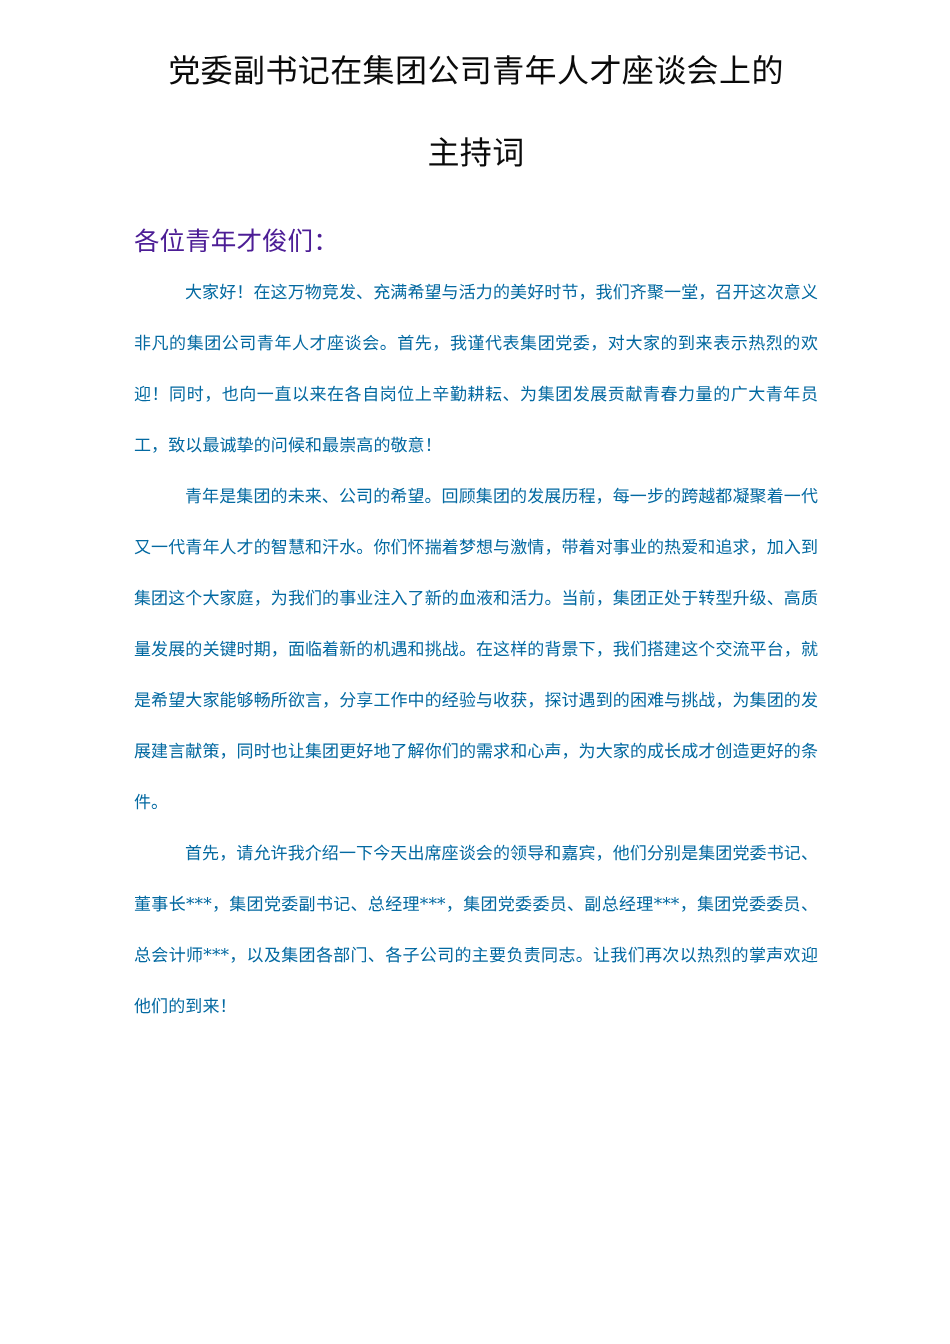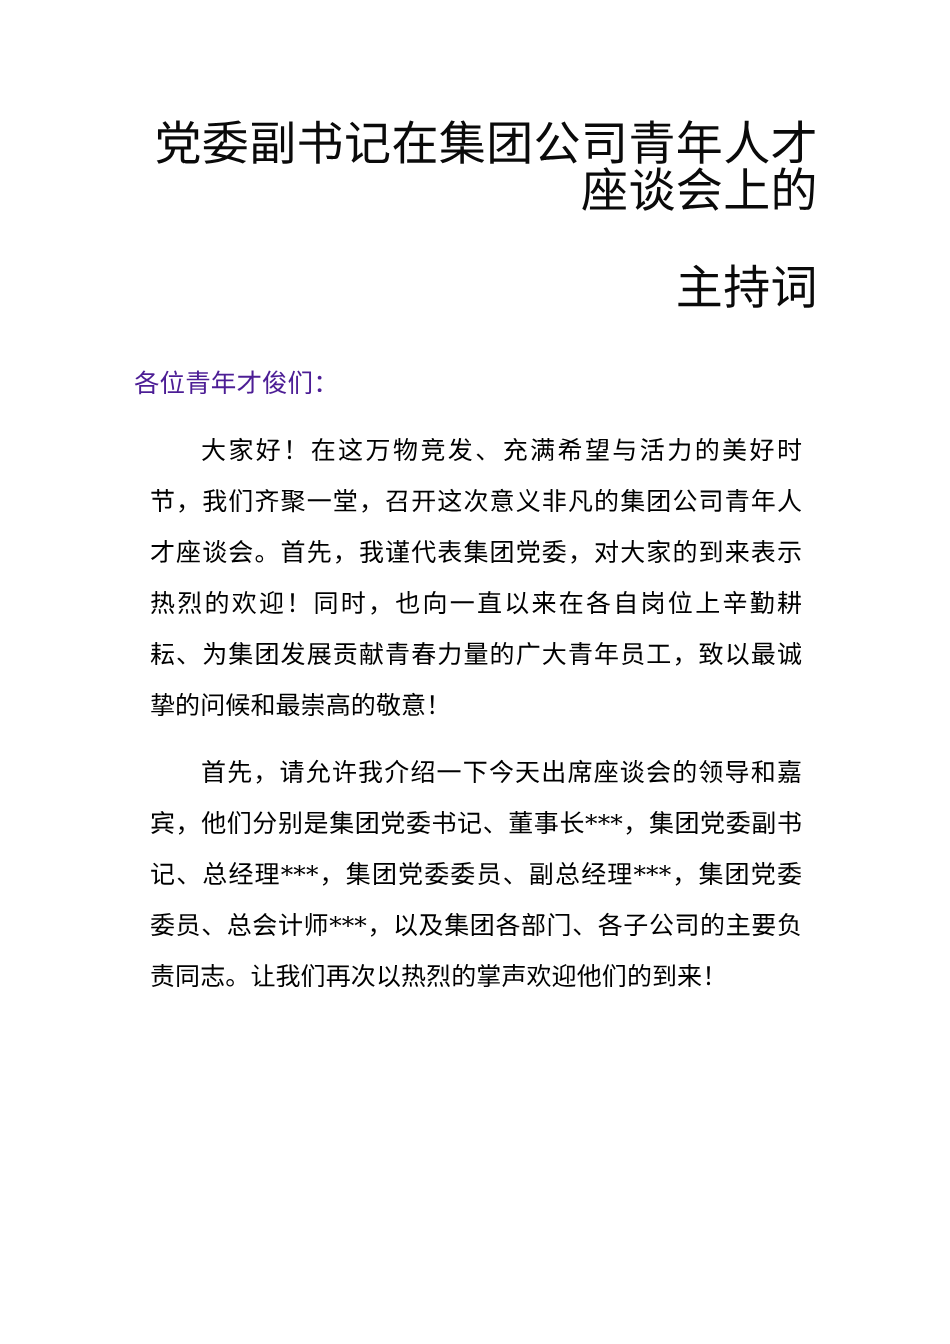--- a/index.html
+++ b/index.html
@@ -25,23 +25,23 @@
   .content {
     position: absolute;
     left: 134px;
     top: 0;
     width: 684px;
   }
 
   
   .doc-title {
     margin: 0;
-    padding-top: 120px;
-    text-align: right;
-    font-size: 47px;
+    padding-top: 55px;
+    text-align: center;
+    font-size: 32px;
     line-height: 1.0;
     font-weight: normal;
     letter-spacing: 0.4px;
     color: #0a0a0a;
   }
 
   .title-line {
     display: block;
   }
 
@@ -62,46 +62,47 @@
     margin: 0 0 0 0;
     font-size: 25.5px;
     line-height: 51px;
     text-align: justify;
     text-justify: inter-ideograph;
     letter-spacing: 0.1px;
     color: #4c1d95;
   }
 
   .para {
-    margin: 16px;
-    font-size: 25px;
+    margin: 0;
+    font-size: 17px;
     line-height: 51px;
     text-align: justify;
     text-justify: inter-ideograph;
     text-indent: 51px;
     letter-spacing: 0.1px;
-    color: #000000;
+    color: #0369a1;
     word-break: break-all;
   }
 </style>
 </head>
 <body>
 
 <div class="page">
   <div class="content">
 
     <h1 class="doc-title">
       <span class="title-line title-line-1">党委副书记在集团公司青年人才座谈会上的</span>
       <span class="title-line title-line-2">主持词</span>
     </h1>
 
     <div class="body-block">
 
       <p class="salutation">各位青年才俊们：</p>
 
       <p class="para">大家好！在这万物竞发、充满希望与活力的美好时节，我们齐聚一堂，召开这次意义非凡的集团公司青年人才座谈会。首先，我谨代表集团党委，对大家的到来表示热烈的欢迎！同时，也向一直以来在各自岗位上辛勤耕耘、为集团发展贡献青春力量的广大青年员工，致以最诚挚的问候和最崇高的敬意！</p>
 
+      <p class="para">青年是集团的未来、公司的希望。回顾集团的发展历程，每一步的跨越都凝聚着一代又一代青年人才的智慧和汗水。你们怀揣着梦想与激情，带着对事业的热爱和追求，加入到集团这个大家庭，为我们的事业注入了新的血液和活力。当前，集团正处于转型升级、高质量发展的关键时期，面临着新的机遇和挑战。在这样的背景下，我们搭建这个交流平台，就是希望大家能够畅所欲言，分享工作中的经验与收获，探讨遇到的困难与挑战，为集团的发展建言献策，同时也让集团更好地了解你们的需求和心声，为大家的成长成才创造更好的条件。</p>
 
       <p class="para">首先，请允许我介绍一下今天出席座谈会的领导和嘉宾，他们分别是集团党委书记、董事长***，集团党委副书记、总经理***，集团党委委员、副总经理***，集团党委委员、总会计师***，以及集团各部门、各子公司的主要负责同志。让我们再次以热烈的掌声欢迎他们的到来！</p>
 
     </div>
   </div>
 </div>
 
 </body></html>

